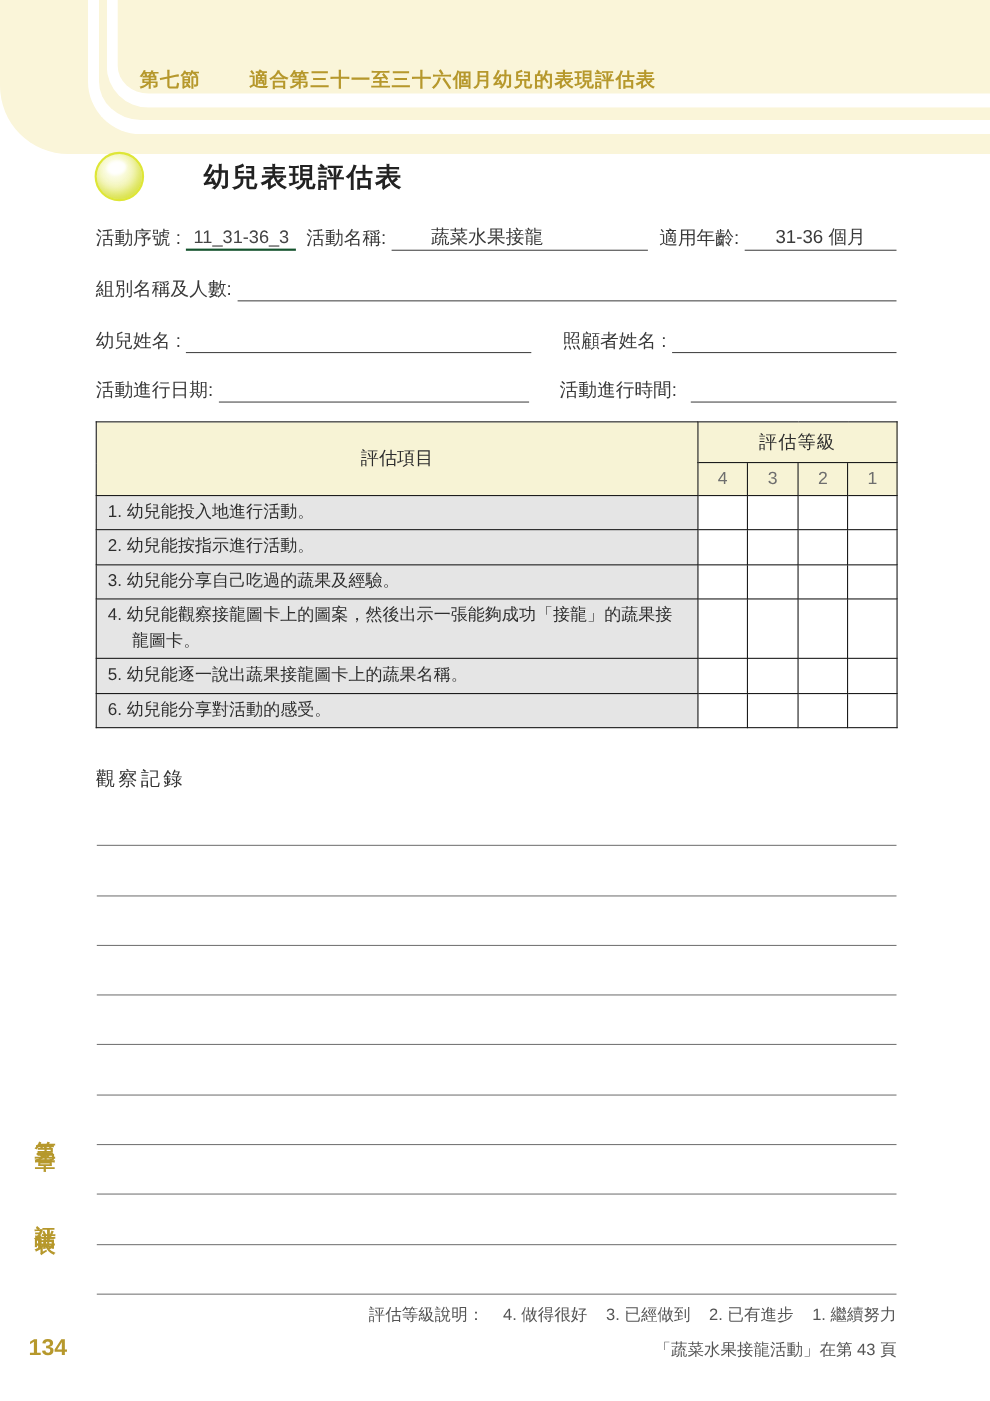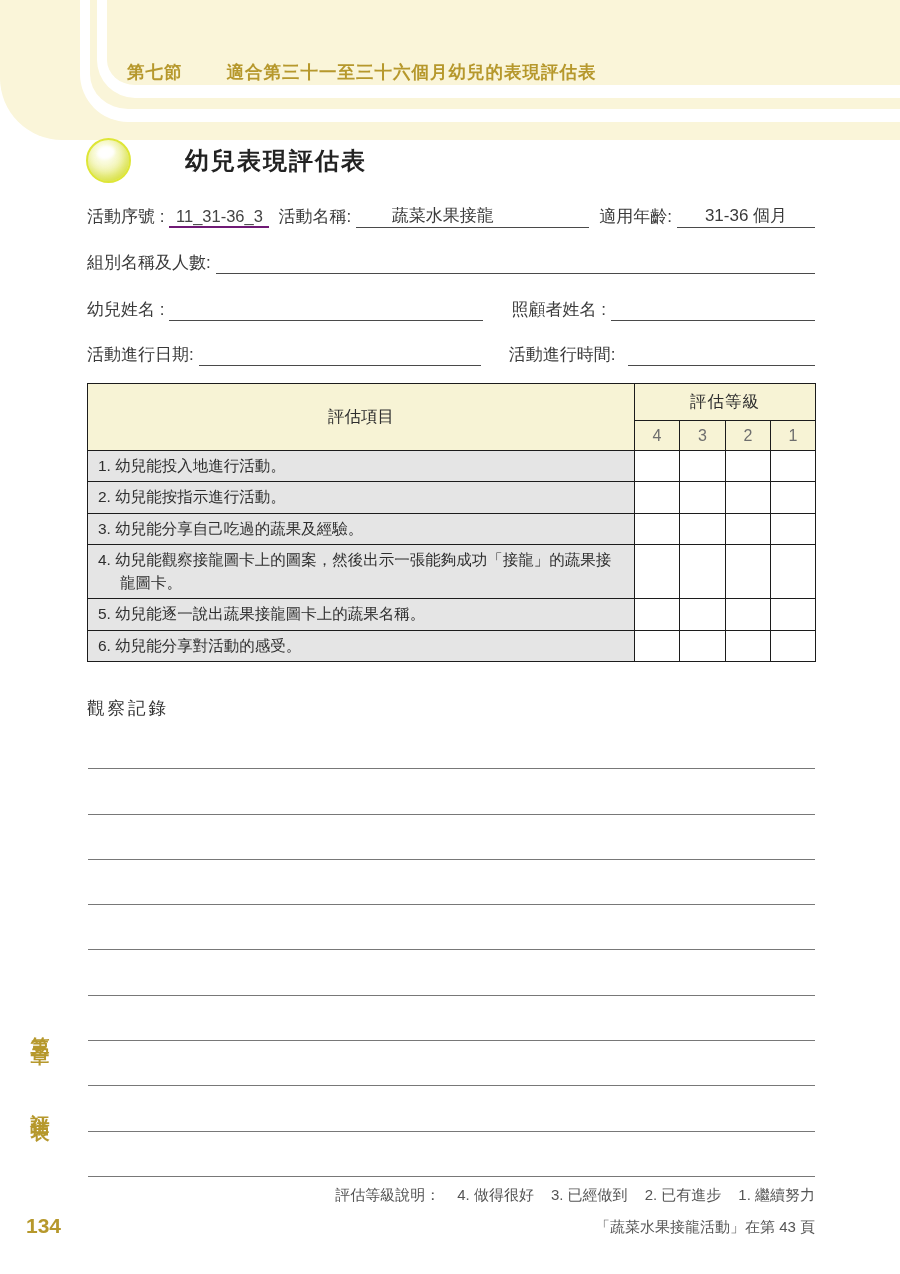--- a/index.html
+++ b/index.html
@@ -63,21 +63,21 @@
     position:absolute; left:87px; width:728px; display:flex; align-items:flex-end;
     font-size:17px; color:#3a3a3a; white-space:nowrap; height:26px;
   }
   .f-label { padding-right:5px; }
   .f-line  { border-bottom:1.2px solid #4a4a4a; text-align:center; }
   .f-grow  { flex:1 1 auto; }
   .row-activity   { top:202px; }
   .row-group      { top:248px; }
   .row-names      { top:295px; }
   .row-datetime   { top:340px; }
-  .activity-no-value { width:100px; border-bottom:2px solid #701a75; text-align:center; font-size:16.5px; color:#444; }
+  .activity-no-value { width:100px; border-bottom:2px solid #14532d; text-align:center; font-size:16.5px; color:#444; }
   .activity-name-line { flex:1 1 auto; margin-right:10px; }
   .activity-name-value { padding-right:60px; }
   .age-line { width:138px; }
   .name-line-1 { width:314px; margin-right:28px; }
   .date-line-1 { width:282px; margin-right:28px; }
 
   
   .assess-table {
     position:absolute; left:87px; top:383px; width:728px;
     border-collapse:collapse; table-layout:fixed;

